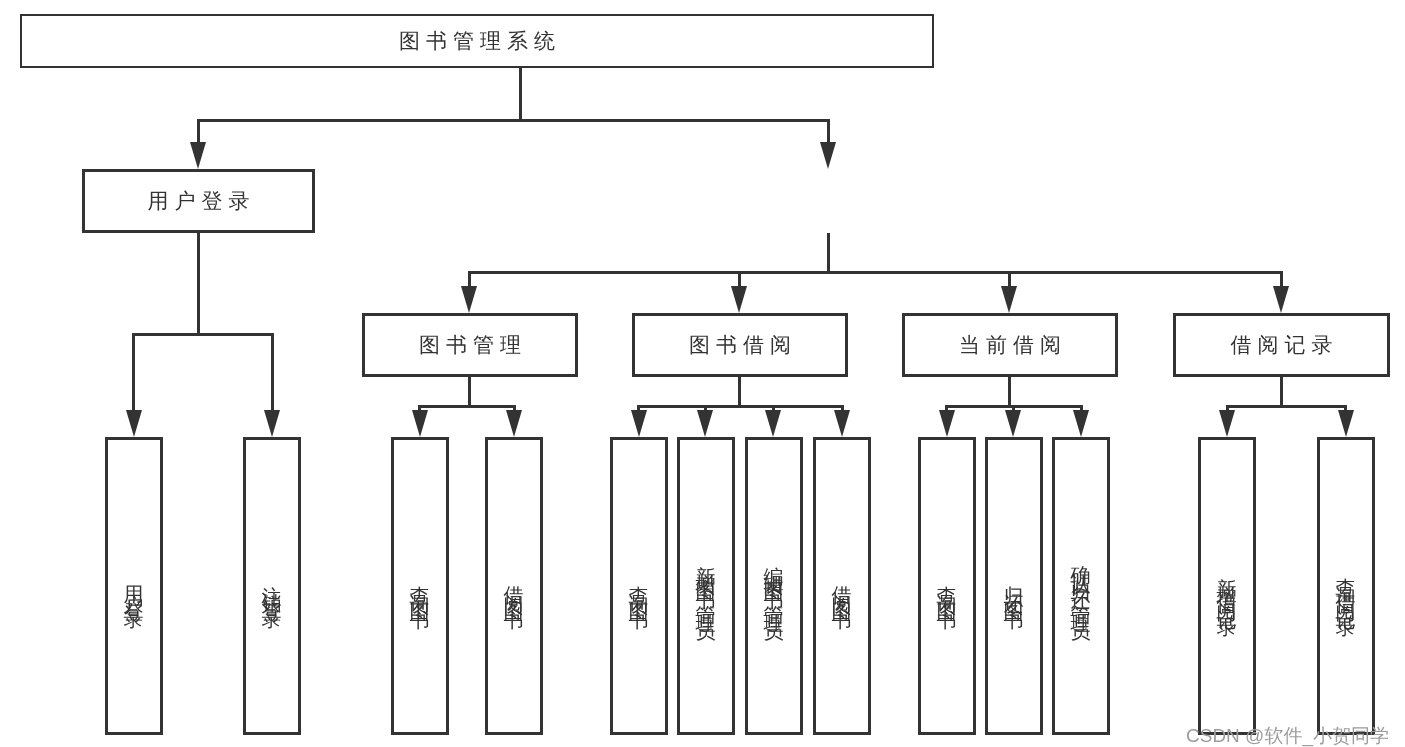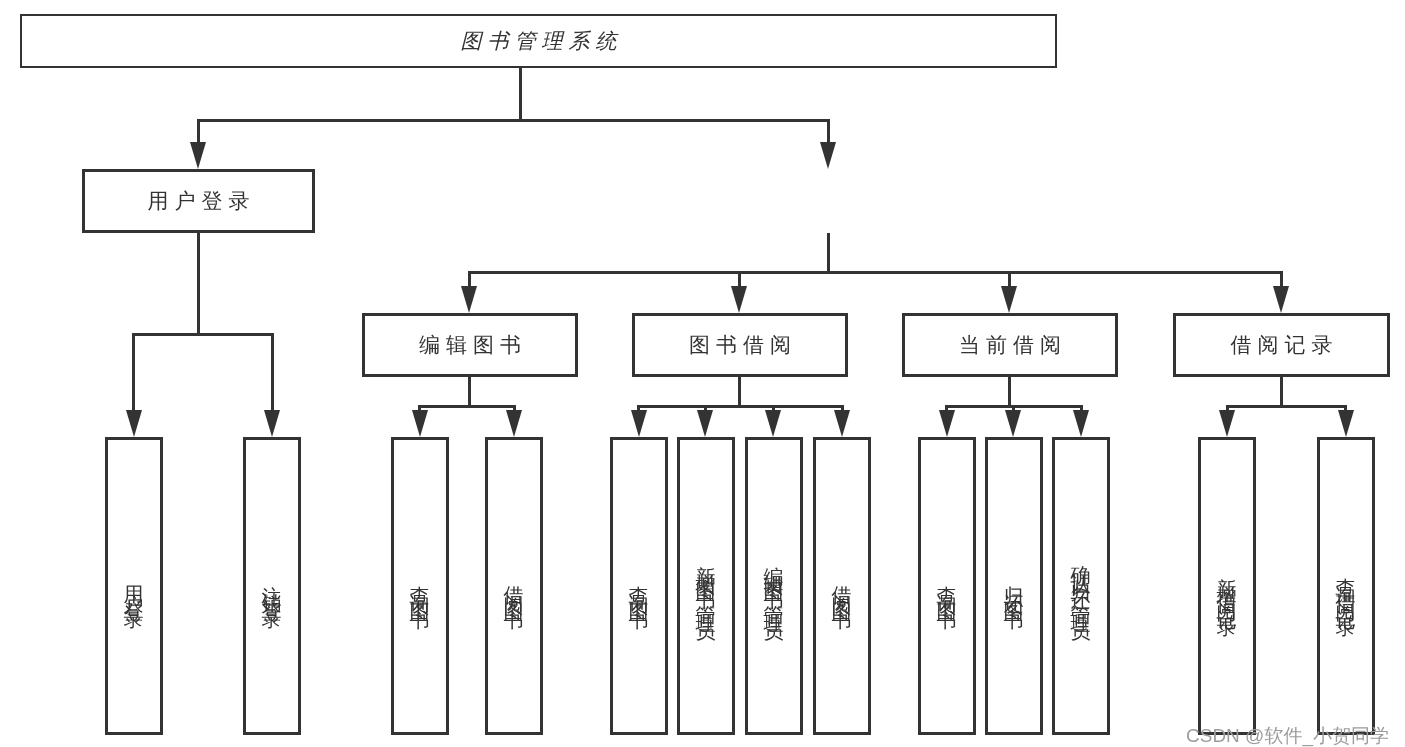--- a/index.html
+++ b/index.html
@@ -74,21 +74,21 @@
     color: #9c9c9c;
     white-space: nowrap;
     z-index: 5;
   }
 </style>
 </head>
 <body>
 
 <div class="canvas">
 
-  <div class="hbox root" style="left:20px; top:14px; width:1037px; height:54px;font-style:italic;">
+  <div class="hbox root" style="left:20px; top:14px; width:914px; height:54px;">
     <span class="lbl">图书管理系统</span>
   </div>
 
   <div class="vline" style="left:519px; top:68px; height:53px;"></div>
   <div class="hline" style="left:197px; top:119px; width:633px;"></div>
   <div class="vline" style="left:197px; top:119px; height:26px;"></div>
   <div class="arrow" style="left:190px; top:142px;"></div>
   <div class="vline" style="left:827px; top:119px; height:26px;"></div>
   <div class="arrow" style="left:820px; top:142px;"></div>
 
@@ -108,21 +108,21 @@
   <div class="vline" style="left:468px; top:271px; height:18px;"></div>
   <div class="arrow" style="left:461px; top:286px;"></div>
   <div class="vline" style="left:738px; top:271px; height:18px;"></div>
   <div class="arrow" style="left:731px; top:286px;"></div>
   <div class="vline" style="left:1008px; top:271px; height:18px;"></div>
   <div class="arrow" style="left:1001px; top:286px;"></div>
   <div class="vline" style="left:1280px; top:271px; height:18px;"></div>
   <div class="arrow" style="left:1273px; top:286px;"></div>
 
   <div class="hbox" style="left:362px; top:313px; width:216px; height:64px;">
-    <span class="lbl">编辑图书</span>
+    <span class="lbl">图书管理</span>
   </div>
   <div class="hbox" style="left:902px; top:313px; width:216px; height:64px;">
     <span class="lbl">当前借阅</span>
   </div>
   <div class="hbox" style="left:632px; top:313px; width:216px; height:64px;">
     <span class="lbl">图书借阅</span>
   </div>
   <div class="hbox" style="left:1173px; top:313px; width:217px; height:64px;">
     <span class="lbl">借阅记录</span>
   </div>

